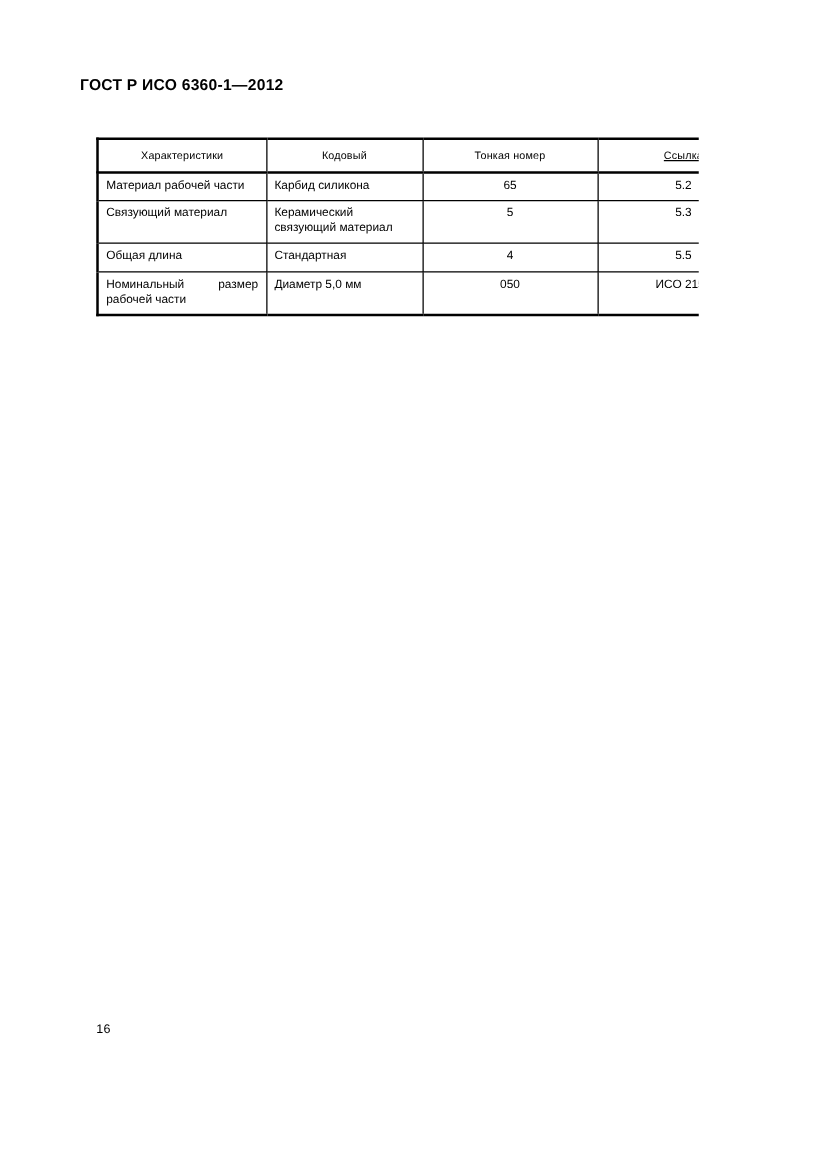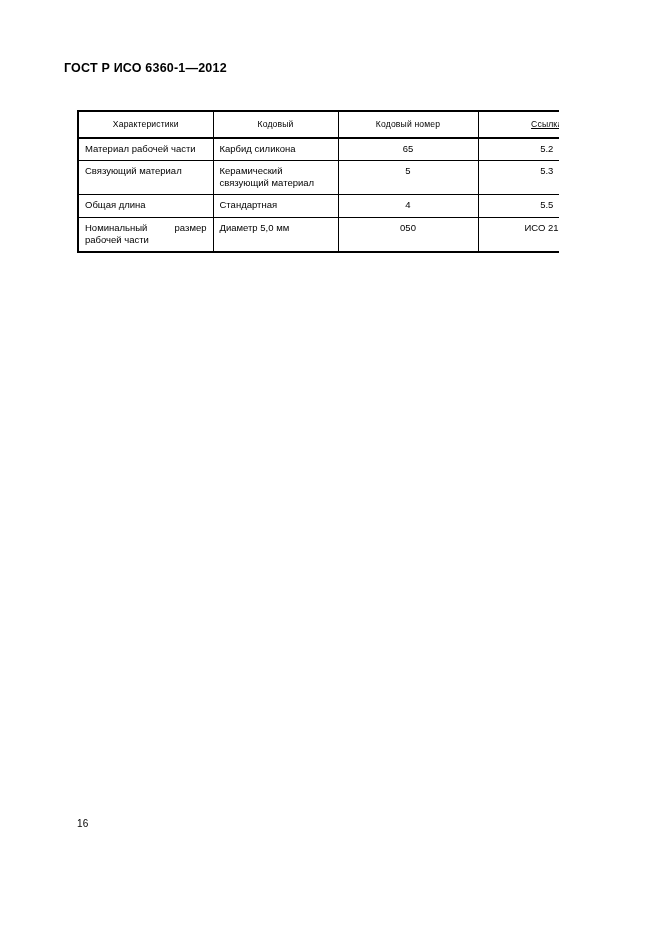--- a/index.html
+++ b/index.html
@@ -131,21 +131,21 @@
       <colgroup>
         <col class="c1">
           <col class="c2">
           <col class="c3">
           <col class="c4">
       </colgroup>
       <thead>
         <tr>
           <th>Характеристики</th>
           <th>Кодовый</th>
-          <th>Кодовый номер</th>
+          <th>Тонкая номер</th>
           <th>Ссылка</th>
         </tr>
       </thead>
       <tbody id="spec-body">
           <tr>
             <td class="c-name">Материал рабочей части</td>
             <td class="c-example">Карбид силикона</td>
             <td class="c-code">65</td>
             <td class="c-ref">5.2</td>
           </tr>

